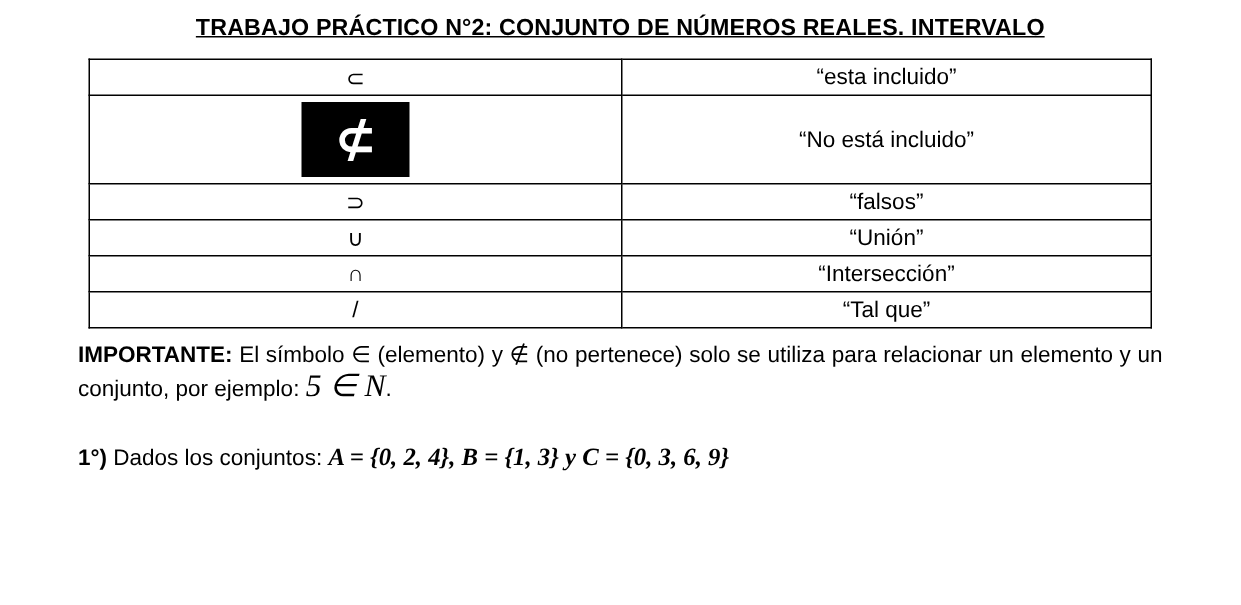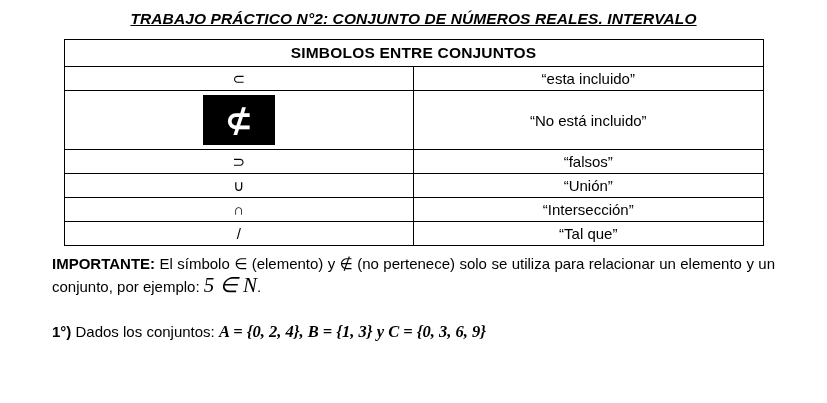--- a/index.html
+++ b/index.html
@@ -24,21 +24,20 @@
   .doc-title {
     text-align: center;
     font-weight: bold;
     font-size: 15.5px;
     line-height: 21px;
     letter-spacing: 0.1px;
   }
   .doc-title .line1 {
     text-decoration: underline;
     white-space: nowrap;
-    font-style: italic;
   }
   .doc-title .line2 {
     text-decoration: underline;
   }
   table.symbols {
     width: 700px;
     margin: 10px auto 0 auto;
     border-collapse: collapse;
     table-layout: fixed;
   }
@@ -116,23 +115,20 @@
 <body>
 
 <div class="page">
 
   <div class="doc-title">
     <div class="line1">TRABAJO PRÁCTICO N°2: CONJUNTO DE NÚMEROS REALES. INTERVALO</div>
   </div>
 
   <table class="symbols">
     <tbody>
-        <tr>
-      <th class="header" colspan="2">SIMBOLOS ENTRE CONJUNTOS</th>
-    </tr>
     <tr>
       <td class="sym">⊂</td>
       <td class="meaning">“esta incluido”</td>
     </tr>
     <tr class="tall">
       <td class="sym">
         <span class="notincl-box">⊄</span>
       </td>
       <td class="meaning">“No está incluido”</td>
     </tr>

